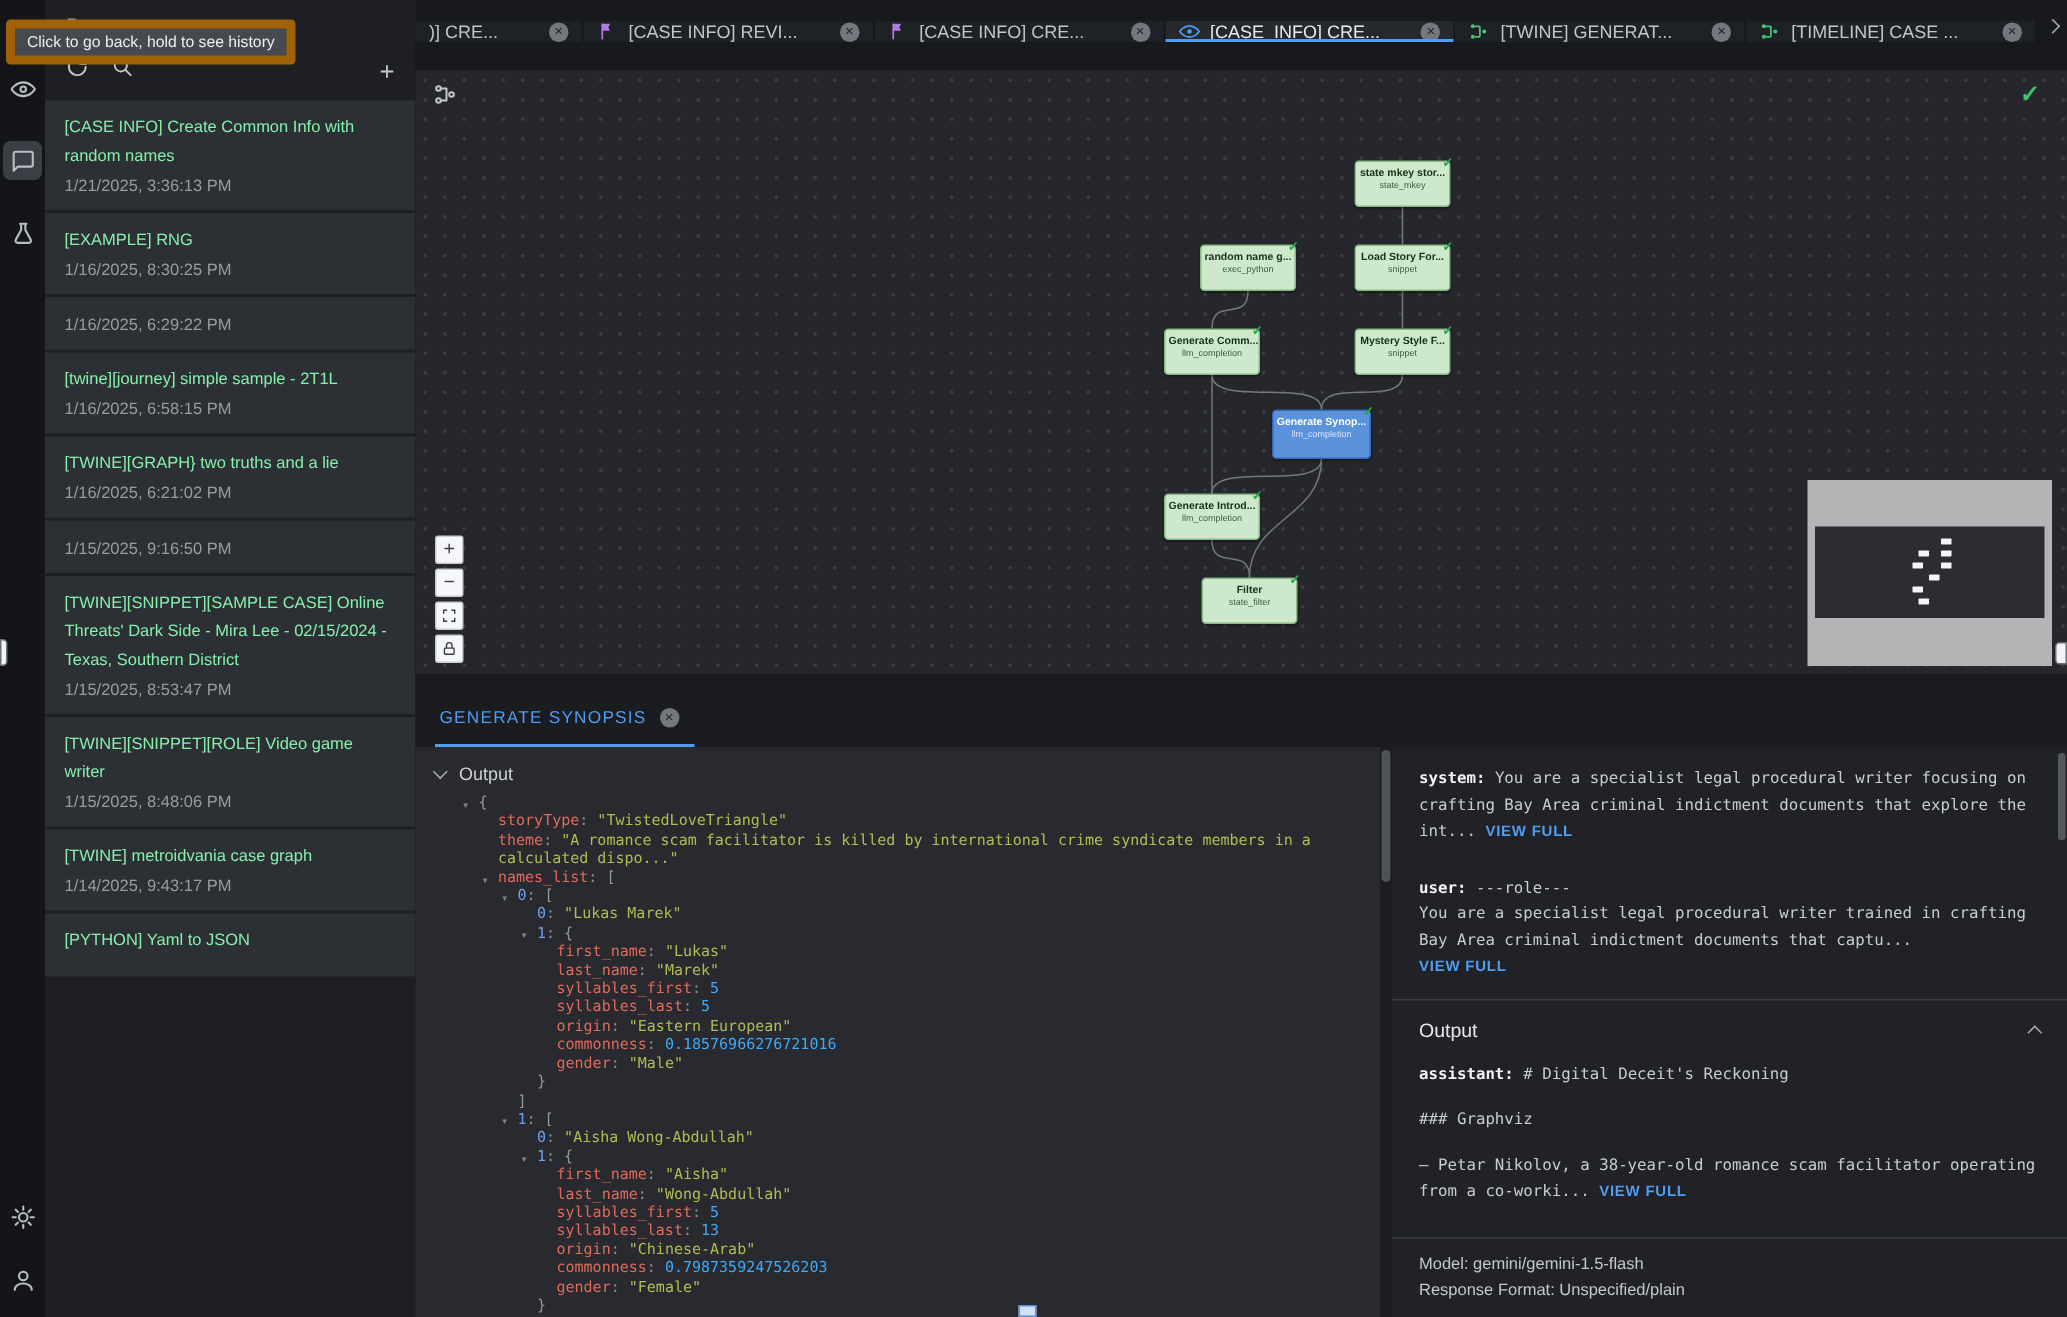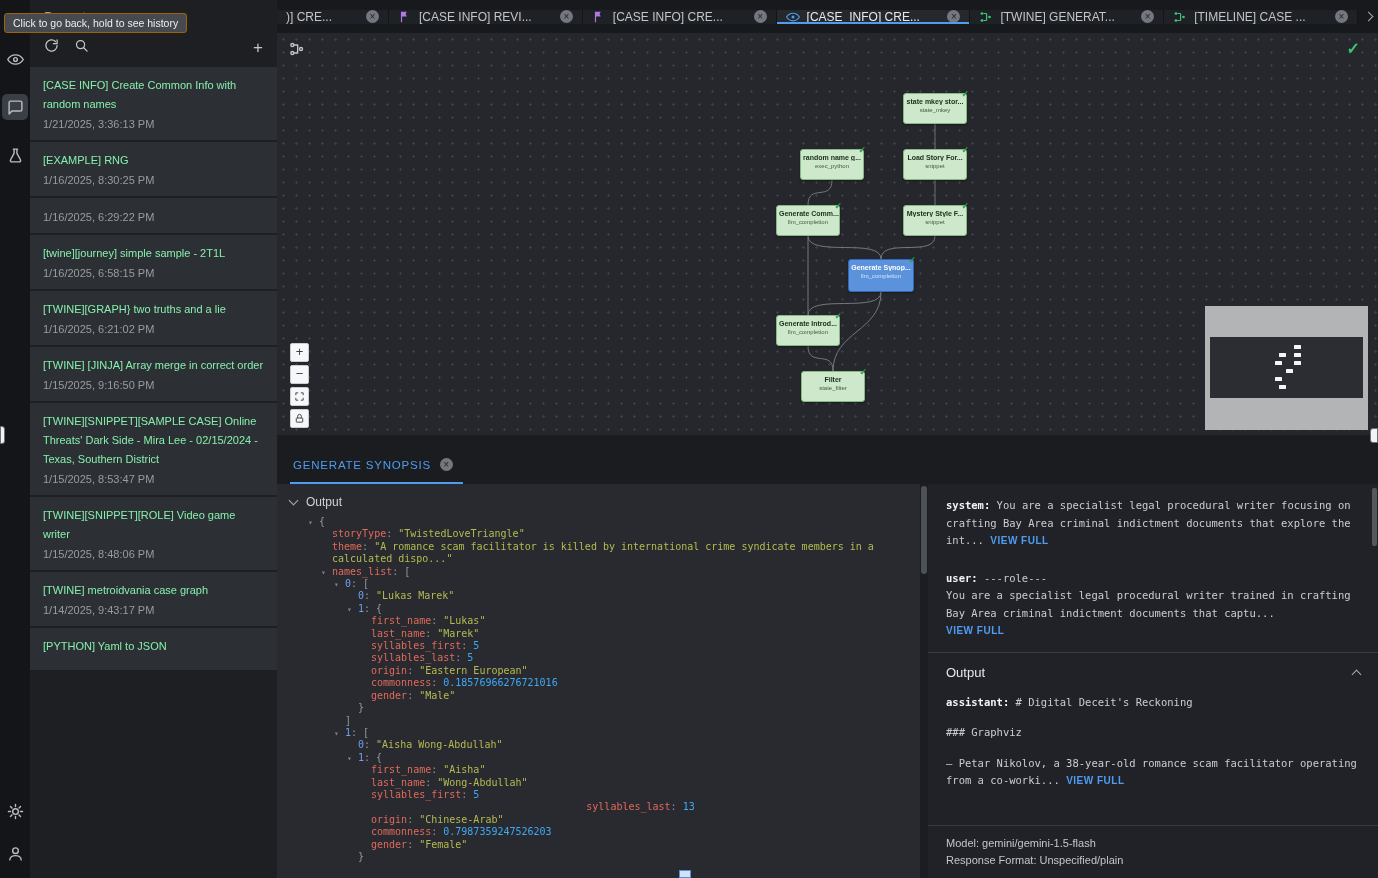--- a/index.html
+++ b/index.html
@@ -23,21 +23,21 @@
   .p-plus { margin-left:auto; color:#c3c6ca; font-size:17px; line-height:15px; }
   .p-list { flex:1; overflow:hidden; display:flex; flex-direction:column; gap:2px; padding-top:5px; }
   .p-item { background:#2c2f34; padding:9px 13px 10px; flex:0 0 auto; }
   .p-title { color:#86efac; font-size:11px; line-height:19px; }
   .p-ts { color:#989ca1; font-size:11px; margin-top:4px; }
 
   
   .main { flex:1; display:flex; flex-direction:column; min-width:0; }
 
   
-  .tabbar { height:33px; background:#17191c; display:flex; align-items:center; flex:0 0 33px; }
+  .tabbar { height:33px; background:#17191c; display:flex; align-items:flex-start; flex:0 0 33px;margin-top:14px; }
   .tabs { display:flex; flex:1; min-width:0; }
   .tab { flex:1; min-width:0; display:flex; align-items:center; gap:7px; padding:0 9px;
     background:#1e2125; border-right:1px solid #121417; color:#c2c5c9; font-size:12px; position:relative; cursor:default; }
   .tab.partial { flex:0 0 112px; }
   .tab.active { background:#25282d; color:#e8eaed; }
   .tab.active::after { content:''; position:absolute; left:0; right:0; bottom:0; height:2px; background:#4f9cf0; }
   .tab-icon { display:none; width:14px; height:14px; flex:0 0 auto; }
   .tab.kind-flag .icon-flag { display:block; }
   .tab.kind-eye  .icon-eye  { display:block; }
   .tab.kind-flow .icon-flow { display:block; }
@@ -106,21 +106,21 @@
   .msg + .msg { margin-top:20px; }
   .view-full { color:#4f9cf0; font-family:"Liberation Sans", sans-serif; font-size:10px; font-weight:bold; letter-spacing:.5px; cursor:pointer; }
   .hdiv { border-top:1px solid #393c41; }
   .out-sec { flex:1; padding:12px 18px; min-height:0; overflow:hidden; }
   .out-header { display:flex; align-items:center; color:#e6e8eb; font-size:13px; margin-bottom:14px; }
   .out-header .chev { margin-left:auto; }
   .amsg { font-family:"DejaVu Sans Mono", monospace; font-size:10.5px; line-height:17.5px; color:#c9cdd1; margin-bottom:13px; }
   .footer { border-top:1px solid #393c41; padding:9px 18px; font-size:11px; color:#c3c6ca; line-height:17px; }
 
   
-  .tooltip { position:absolute; left:4px; top:13px; z-index:40; background:#46494e; border:1px solid #a16207;
+  .tooltip { position:absolute; left:4px; top:13px; z-index:40; background:#46494e; border:6px solid #a16207;
     color:#ecedee; font-size:10.5px; padding:3px 8px; border-radius:3px; white-space:nowrap; }
   .handle { position:absolute; background:#f2f3f4; border:1px solid #6b6f75; z-index:50; }
   #h-left  { left:0; top:426px; width:5px; height:18px; border-radius:0 3px 3px 0; }
   #h-right { right:0; top:428px; width:8px; height:15px; border-radius:3px 0 0 3px; }
   #h-bottom{ left:679px; bottom:0; width:12px; height:8px; background:#cfe2f8; border-color:#5a8fd6; }
 </style>
 </head>
 <body>
 
 <div class="app">
@@ -195,21 +195,20 @@
     <div class="p-ts">1/16/2025, 6:58:15 PM</div>
   </div>
 
   <div class="p-item">
     <div class="p-title">[TWINE][GRAPH} two truths and a lie</div>
     <div class="p-ts">1/16/2025, 6:21:02 PM</div>
   </div>
 
 
   <div class="p-item">
-    <div class="p-title">[TWINE] [JINJA] Array merge in correct order</div>
     <div class="p-ts">1/15/2025, 9:16:50 PM</div>
   </div>
 
   <div class="p-item">
     <div class="p-title">[TWINE][SNIPPET][SAMPLE CASE] Online Threats' Dark Side - Mira Lee - 02/15/2024 - Texas, Southern District</div>
     <div class="p-ts">1/15/2025, 8:53:47 PM</div>
   </div>
 
   <div class="p-item">
     <div class="p-title">[TWINE][SNIPPET][ROLE] Video game writer</div>
@@ -430,21 +429,21 @@
               <div class="json-line" style="padding-left: 81px;"><span class="tk-k">commonness</span><span class="tk-p">: </span><span class="tk-n">0.18576966276721016</span></div>
               <div class="json-line" style="padding-left: 81px;"><span class="tk-k">gender</span><span class="tk-p">: </span><span class="tk-s">"Male"</span></div>
               <div class="json-line" style="padding-left: 68px;"><span class="tk-b">}</span></div>
               <div class="json-line" style="padding-left: 55px;"><span class="tk-b">]</span></div>
               <div class="json-line" style="padding-left: 55px;"><span class="jcaret" style="left: 44px;">▾</span><span class="tk-i">1</span><span class="tk-p">: </span><span class="tk-b">[</span></div>
               <div class="json-line" style="padding-left: 68px;"><span class="tk-i">0</span><span class="tk-p">: </span><span class="tk-s">"Aisha Wong-Abdullah"</span></div>
               <div class="json-line" style="padding-left: 68px;"><span class="jcaret" style="left: 57px;">▾</span><span class="tk-i">1</span><span class="tk-p">: </span><span class="tk-b">{</span></div>
               <div class="json-line" style="padding-left: 81px;"><span class="tk-k">first_name</span><span class="tk-p">: </span><span class="tk-s">"Aisha"</span></div>
               <div class="json-line" style="padding-left: 81px;"><span class="tk-k">last_name</span><span class="tk-p">: </span><span class="tk-s">"Wong-Abdullah"</span></div>
               <div class="json-line" style="padding-left: 81px;"><span class="tk-k">syllables_first</span><span class="tk-p">: </span><span class="tk-n">5</span></div>
-              <div class="json-line" style="padding-left: 81px; text-align: center;"><span class="tk-k">syllables_last</span><span class="tk-p">: </span><span class="tk-n">13</span></div>
+              <div class="json-line" style="padding-left: 81px;"><span class="tk-k">syllables_last</span><span class="tk-p">: </span><span class="tk-n">13</span></div>
               <div class="json-line" style="padding-left: 81px;"><span class="tk-k">origin</span><span class="tk-p">: </span><span class="tk-s">"Chinese-Arab"</span></div>
               <div class="json-line" style="padding-left: 81px;"><span class="tk-k">commonness</span><span class="tk-p">: </span><span class="tk-n">0.7987359247526203</span></div>
               <div class="json-line" style="padding-left: 81px;"><span class="tk-k">gender</span><span class="tk-p">: </span><span class="tk-s">"Female"</span></div>
               <div class="json-line" style="padding-left: 68px;"><span class="tk-b">}</span></div>
             </div>
           <div class="vscroll">
               <div class="vthumb"></div>
             </div>
         </div>
 

